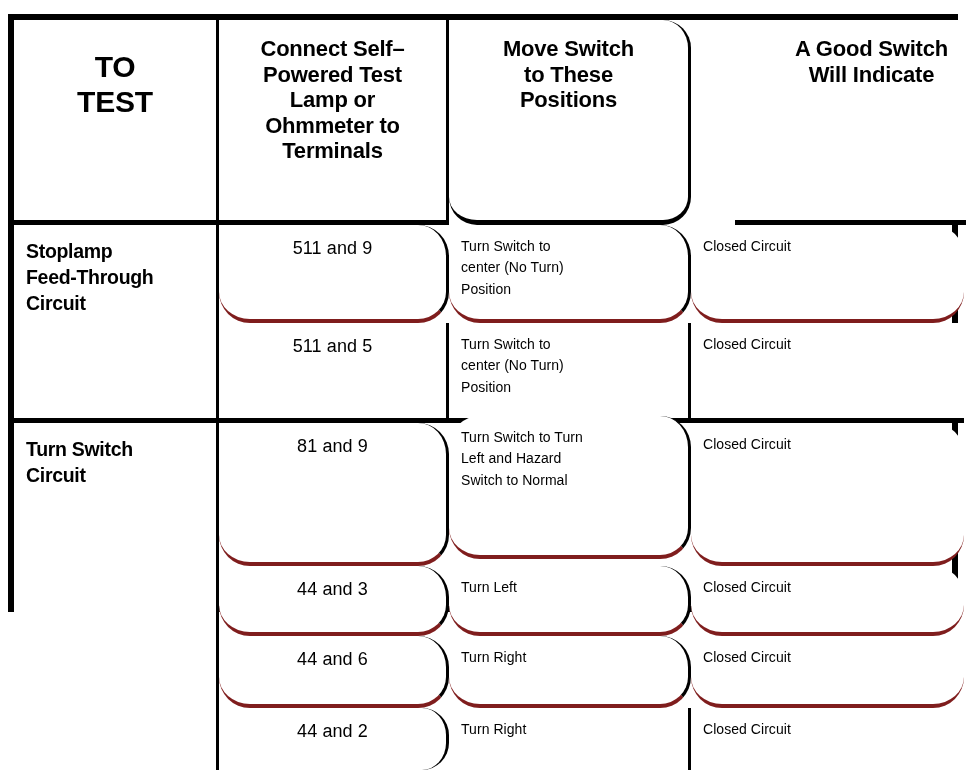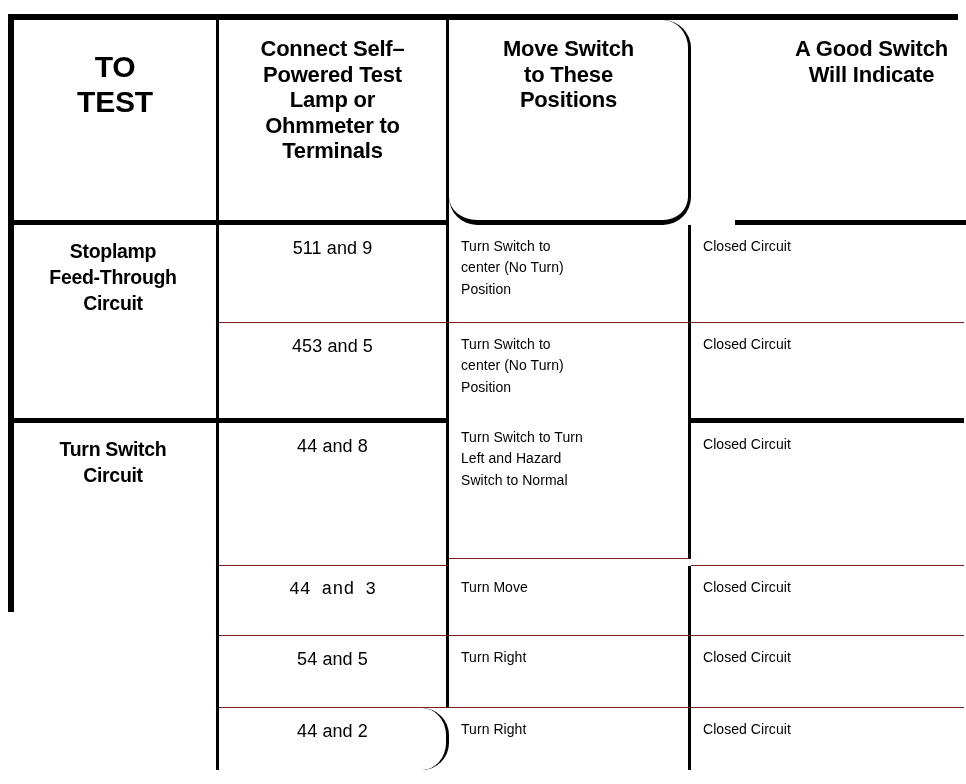--- a/index.html
+++ b/index.html
@@ -44,21 +44,21 @@
   
   .cell {
     position: absolute;
     box-sizing: border-box;
     background: #ffffff;
     overflow: hidden;
   }
 
   
   .rule-r { border-right: 3px solid #000000; }
-  .rule-b { border-bottom: 1px solid #7f1d1d; }
+  .rule-b { border-bottom: 4px solid #7f1d1d; border-radius: 31px; }
   .rule-b-thick { border-bottom: 5px solid #000000; }
 
   
   .hdr {
     font-weight: bold;
     text-align: center;
     line-height: 1.16;
     letter-spacing: -0.2px;
     padding: 14px 6px 0 6px;
   }
@@ -69,21 +69,21 @@
   .hdr-col {
     font-size: 22px;
     padding-top: 16px;
   }
 
   
   .group-label {
     font-weight: bold;
     font-size: 19.5px;
     line-height: 1.33;
-    text-align: center;
+    text-align: left;
     padding: 14px 16px 0 12px;
     letter-spacing: -0.3px;
   }
 
   
   .terminals {
     font-size: 18px;
     font-weight: normal;
     text-align: center;
     padding-top: 13px;
@@ -143,60 +143,60 @@
       <div class="cell body-text rule-r rule-b" style="left:435px; top:205px; width:242px; height:98px;">
         <span style="white-space:pre-line">Turn Switch to
 center (No Turn)
 Position</span>
       </div>
       <div class="cell body-text rule-b" style="left:677px; top:205px; width:273px; height:98px;">
         <span>Closed Circuit</span>
       </div>
 
       <div class="cell terminals rule-r rule-b-thick" style="left:205px; top:303px; width:230px; height:100px;">
-        <span>453 and 5</span>
+        <span>511 and 5</span>
       </div>
       <div class="cell body-text rule-r rule-b-thick" style="left:435px; top:303px; width:242px; height:100px;">
         <span style="white-space:pre-line">Turn Switch to
 center (No Turn)
 Position</span>
       </div>
       <div class="cell body-text rule-b-thick" style="left:677px; top:303px; width:273px; height:100px;">
         <span>Closed Circuit</span>
       </div>
 
       <div class="cell group-label rule-r" style="left:0px; top:403px; width:205px; height:347px;">
         <span style="white-space:pre-line">Turn Switch
 Circuit</span>
       </div>
 
       <div class="cell terminals rule-r rule-b" style="left:205px; top:403px; width:230px; height:143px;">
-        <span>44 and 8</span>
+        <span>81 and 9</span>
       </div>
       <div class="cell body-text rule-r rule-b" style="left:435px; top:396px; width:242px; height:143px;">
         <span style="white-space:pre-line">Turn Switch to Turn
 Left and Hazard
 Switch to Normal</span>
       </div>
       <div class="cell body-text rule-b" style="left:677px; top:403px; width:273px; height:143px;">
         <span>Closed Circuit</span>
       </div>
 
-      <div class="cell terminals rule-r rule-b" style="left:205px; top:546px; width:230px; height:70px;font-family:Liberation Mono, monospace;">
+      <div class="cell terminals rule-r rule-b" style="left:205px; top:546px; width:230px; height:70px;">
         <span>44 and 3</span>
       </div>
       <div class="cell body-text rule-r rule-b" style="left:435px; top:546px; width:242px; height:70px;">
-        <span style="white-space:pre-line">Turn Move</span>
+        <span style="white-space:pre-line">Turn Left</span>
       </div>
       <div class="cell body-text rule-b" style="left:677px; top:546px; width:273px; height:70px;">
         <span>Closed Circuit</span>
       </div>
 
       <div class="cell terminals rule-r rule-b" style="left:205px; top:616px; width:230px; height:72px;">
-        <span>54 and 5</span>
+        <span>44 and 6</span>
       </div>
       <div class="cell body-text rule-r rule-b" style="left:435px; top:616px; width:242px; height:72px;">
         <span style="white-space:pre-line">Turn Right</span>
       </div>
       <div class="cell body-text rule-b" style="left:677px; top:616px; width:273px; height:72px;">
         <span>Closed Circuit</span>
       </div>
 
       <div class="cell terminals rule-r" style="left:205px; top:688px; width:230px; height:62px;border-radius:27px;">
         <span>44 and 2</span>

